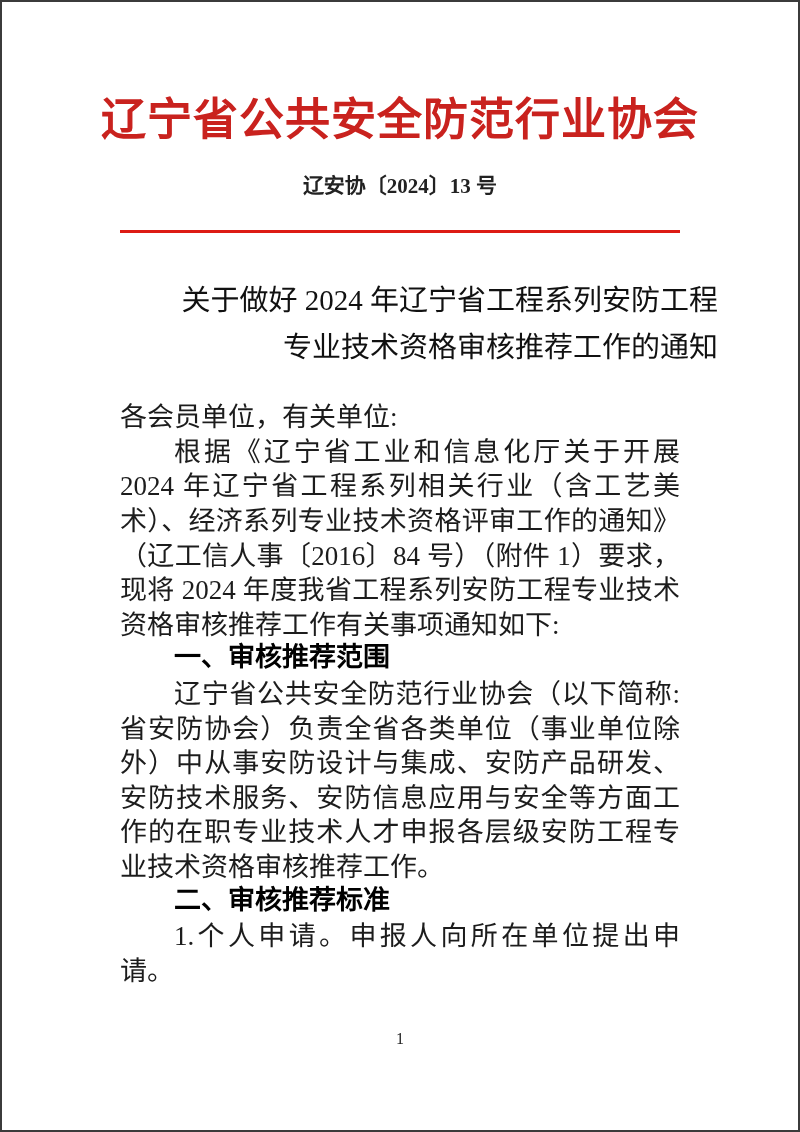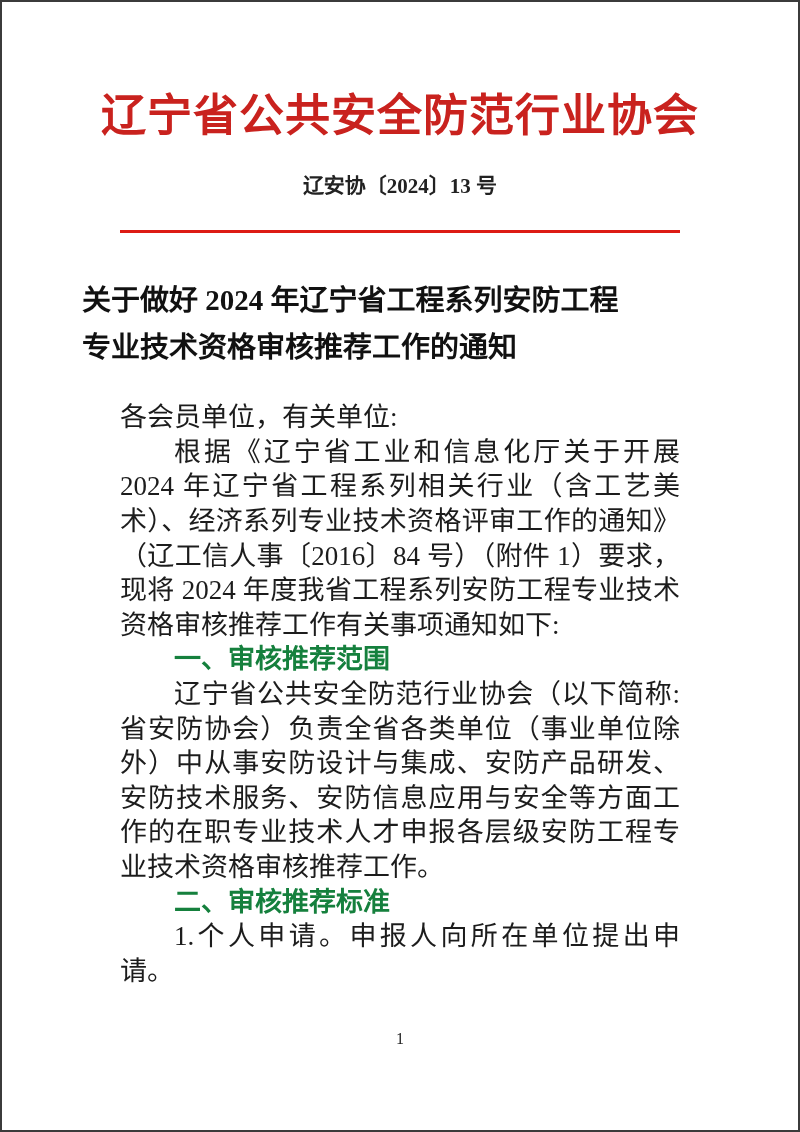--- a/index.html
+++ b/index.html
@@ -20,58 +20,58 @@
   }
   .org-title {
     margin: 0;
     padding-top: 90px;
     text-align: center;
     font-size: 45px;
     line-height: 1.25;
     font-weight: bold;
     letter-spacing: 1px;
     color: var(--org-red, #c9221e);
-    font-family: Liberation Mono, monospace;
+    font-family: Liberation Serif, serif;
   }
   .doc-number {
     margin-top: 25px;
     text-align: center;
     font-size: 21px;
     line-height: 26px;
     color: #222222;
     font-weight: bold;
   }
   .red-rule {
     height: 3px;
     margin: 31px 118px 0 118px;
     background: var(--rule-red, #dd1b14);
   }
   .doc-title {
     margin: 44px 80px 0 80px;
-    text-align: left;
+    text-align: right;
     font-size: 29px;
     line-height: 47px;
-    font-weight: bold;
+    font-weight: normal;
     color: #111111;
   }
   .title-line { display: block; }
   .body-text {
     margin: 29px 118px 0 118px;
     font-size: 27px;
     line-height: 34.6px;
     text-align: justify;
     text-align-last: left;
     color: #1c1c1c;
   }
   .body-text p { margin: 0; }
   .indent { text-indent: 2em; }
   .sec-heading {
     font-weight: bold;
-    color: #15803d;
-    font-family: Liberation Serif, serif;
+    color: #000000;
+    font-family: Liberation Mono, monospace;
   }
   .step-label { font-weight: normal; }
   .page-number {
     position: absolute;
     left: 0;
     right: 0;
     bottom: 82px;
     text-align: center;
     font-size: 16px;
     color: #222222;

